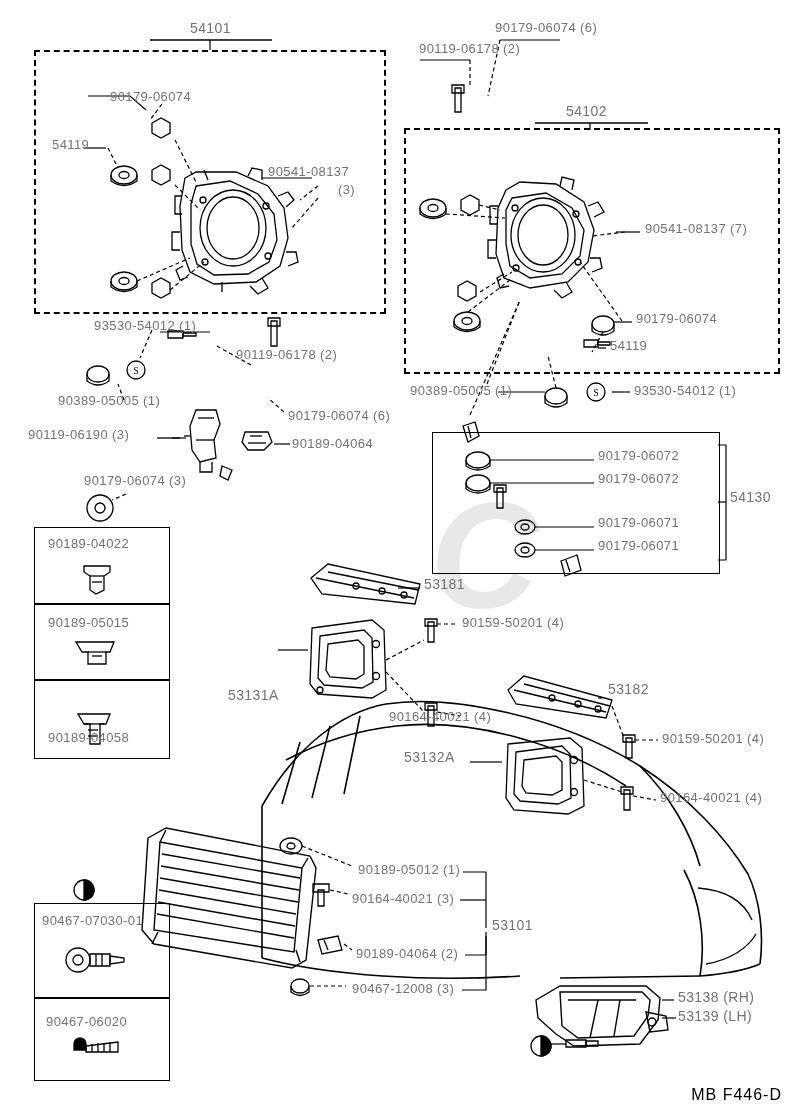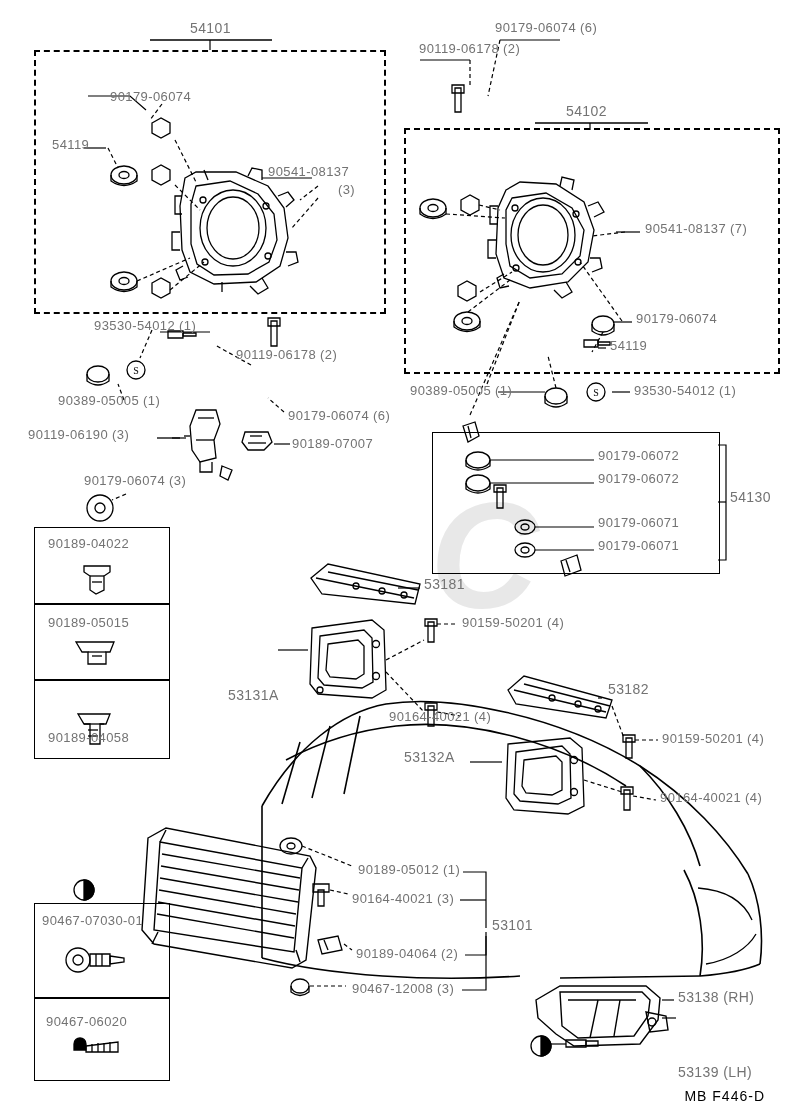--- a/index.html
+++ b/index.html
@@ -46,23 +46,23 @@
   .dashbox {
     position: absolute;
     border: 2px dashed #000;
   }
   .solidbox {
     position: absolute;
     border: 1.5px solid #000;
   }
   .footer {
     position: absolute;
-    right: 35px;
+    right: 18px;
     bottom: 14px;
-    font-size: 14px;
+    font-size: 16px;
     letter-spacing: 1px;
   }
 </style>
 </head>
 <body>
 
 <div id="page">
 
   <div class="wm" style="left:430px; top:470px; font-size:150px;">C</div>
 
@@ -436,21 +436,21 @@
   <div class="lbl" style="left:645px; top:221px;">90541-08137 (7)</div>
   <div class="lbl" style="left:636px; top:311px;">90179-06074</div>
   <div class="lbl" style="left:610px; top:338px;">54119</div>
   <div class="lbl" style="left:94px; top:318px;">93530-54012 (1)</div>
   <div class="lbl" style="left:236px; top:347px;">90119-06178  (2)</div>
   <div class="lbl" style="left:58px; top:393px;">90389-05005 (1)</div>
   <div class="lbl" style="left:288px; top:408px;">90179-06074 (6)</div>
   <div class="lbl" style="left:410px; top:383px;">90389-05005 (1)</div>
   <div class="lbl" style="left:634px; top:383px;">93530-54012 (1)</div>
   <div class="lbl" style="left:28px; top:427px;">90119-06190 (3)</div>
-  <div class="lbl" style="left:292px; top:436px;">90189-07007</div>
+  <div class="lbl" style="left:292px; top:436px;">90189-04064</div>
   <div class="lbl" style="left:84px; top:473px;">90179-06074 (3)</div>
   <div class="lbl" style="left:598px; top:448px;">90179-06072</div>
   <div class="lbl" style="left:598px; top:471px;">90179-06072</div>
   <div class="lbl" style="left:598px; top:515px;">90179-06071</div>
   <div class="lbl" style="left:598px; top:538px;">90179-06071</div>
   <div class="lbl" style="left:48px; top:536px;">90189-04022</div>
   <div class="lbl" style="left:48px; top:615px;">90189-05015</div>
   <div class="lbl" style="left:48px; top:730px;">90189-04058</div>
   <div class="lbl big" style="left:424px; top:576px;">53181</div>
   <div class="lbl" style="left:462px; top:615px;">90159-50201 (4)</div>
@@ -460,16 +460,16 @@
   <div class="lbl" style="left:662px; top:731px;">90159-50201 (4)</div>
   <div class="lbl big" style="left:404px; top:749px;">53132A</div>
   <div class="lbl" style="left:660px; top:790px;">90164-40021 (4)</div>
   <div class="lbl" style="left:358px; top:862px;">90189-05012 (1)</div>
   <div class="lbl" style="left:352px; top:891px;">90164-40021 (3)</div>
   <div class="lbl" style="left:356px; top:946px;">90189-04064 (2)</div>
   <div class="lbl" style="left:352px; top:981px;">90467-12008 (3)</div>
   <div class="lbl" style="left:42px; top:913px;">90467-07030-01</div>
   <div class="lbl" style="left:46px; top:1014px;">90467-06020</div>
   <div class="lbl big" style="left:678px; top:989px;">53138 (RH)</div>
-  <div class="lbl big" style="left:678px; top:1064px;text-align:center;">53139 (LH)</div>
+  <div class="lbl big" style="left:678px; top:1008px;text-align:center;">53139 (LH)</div>
 
   <div class="footer">MB  F446-D</div>
 </div>
 
 </body></html>

